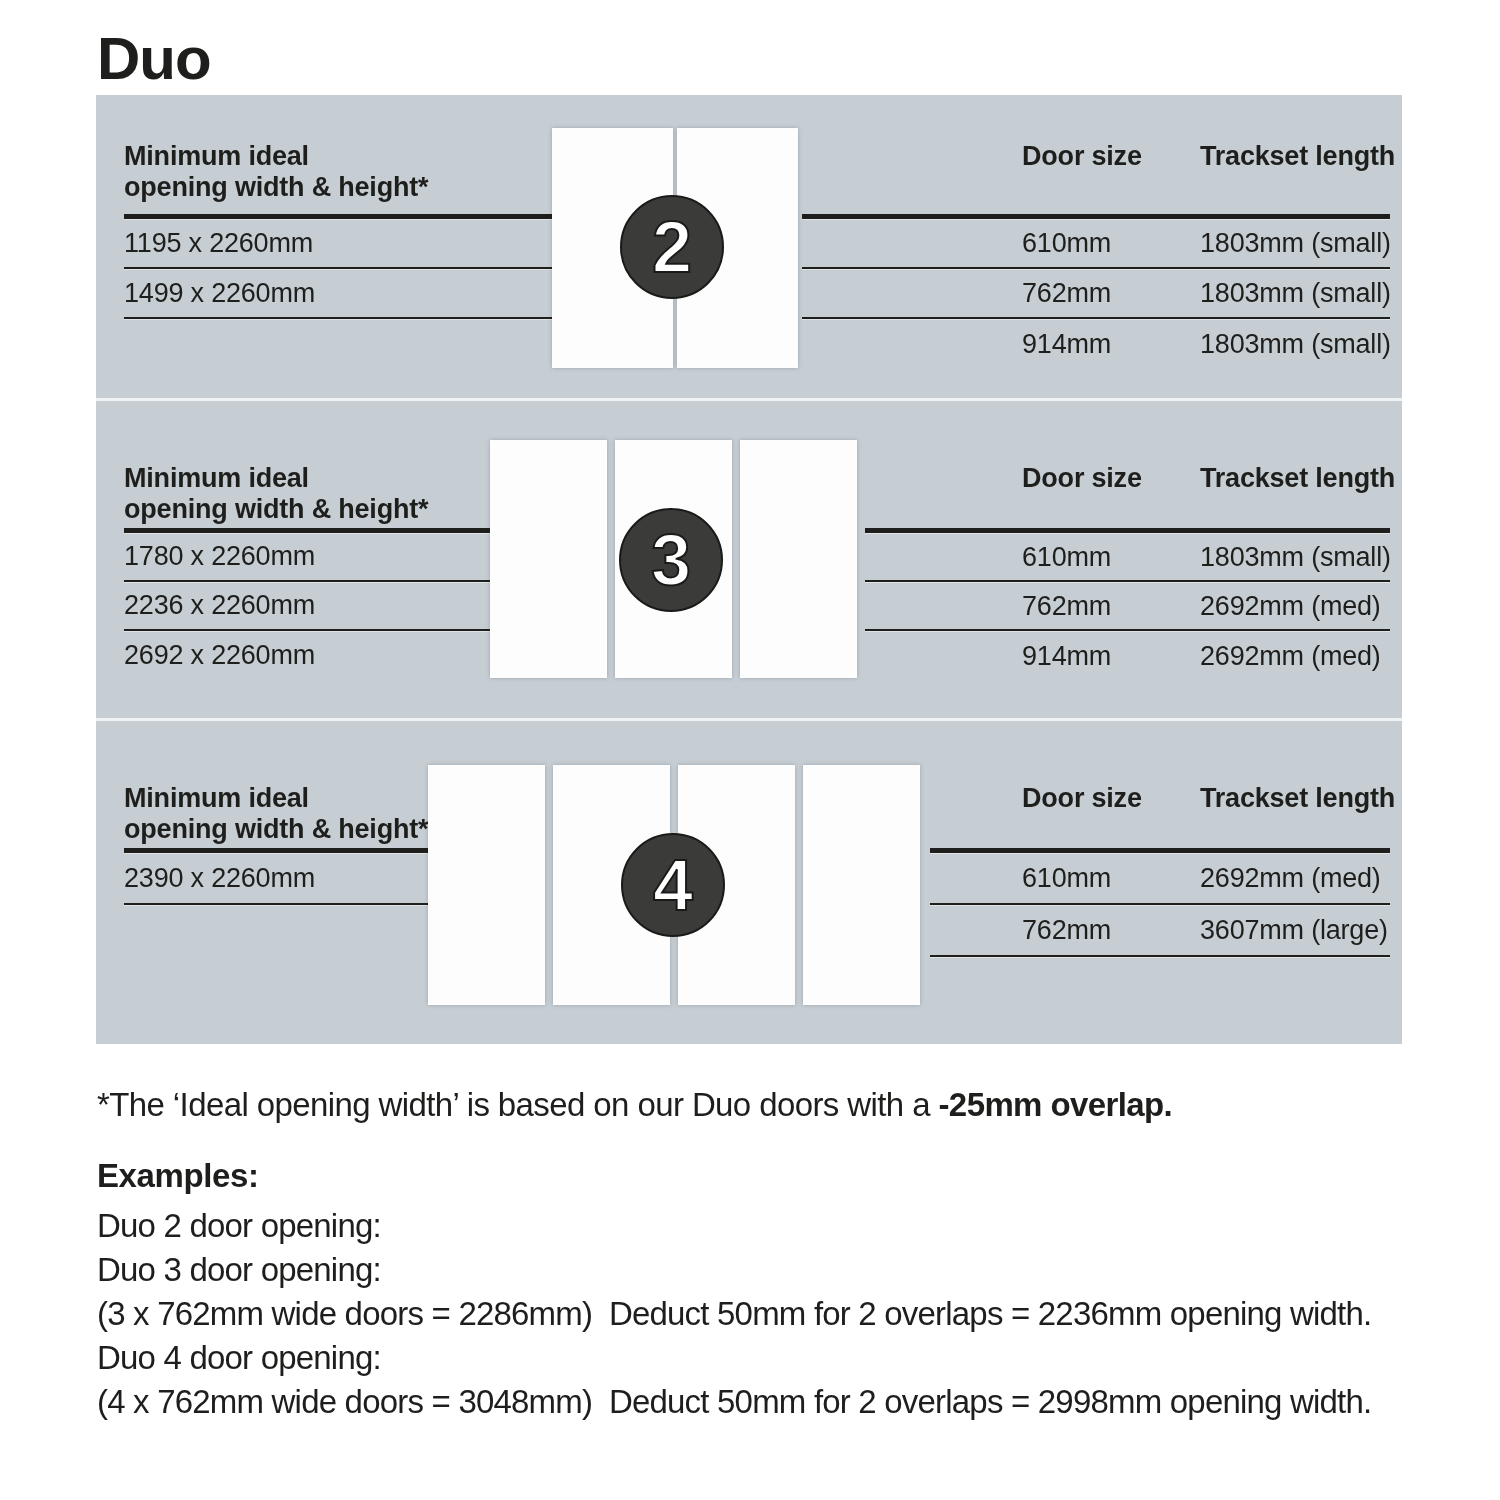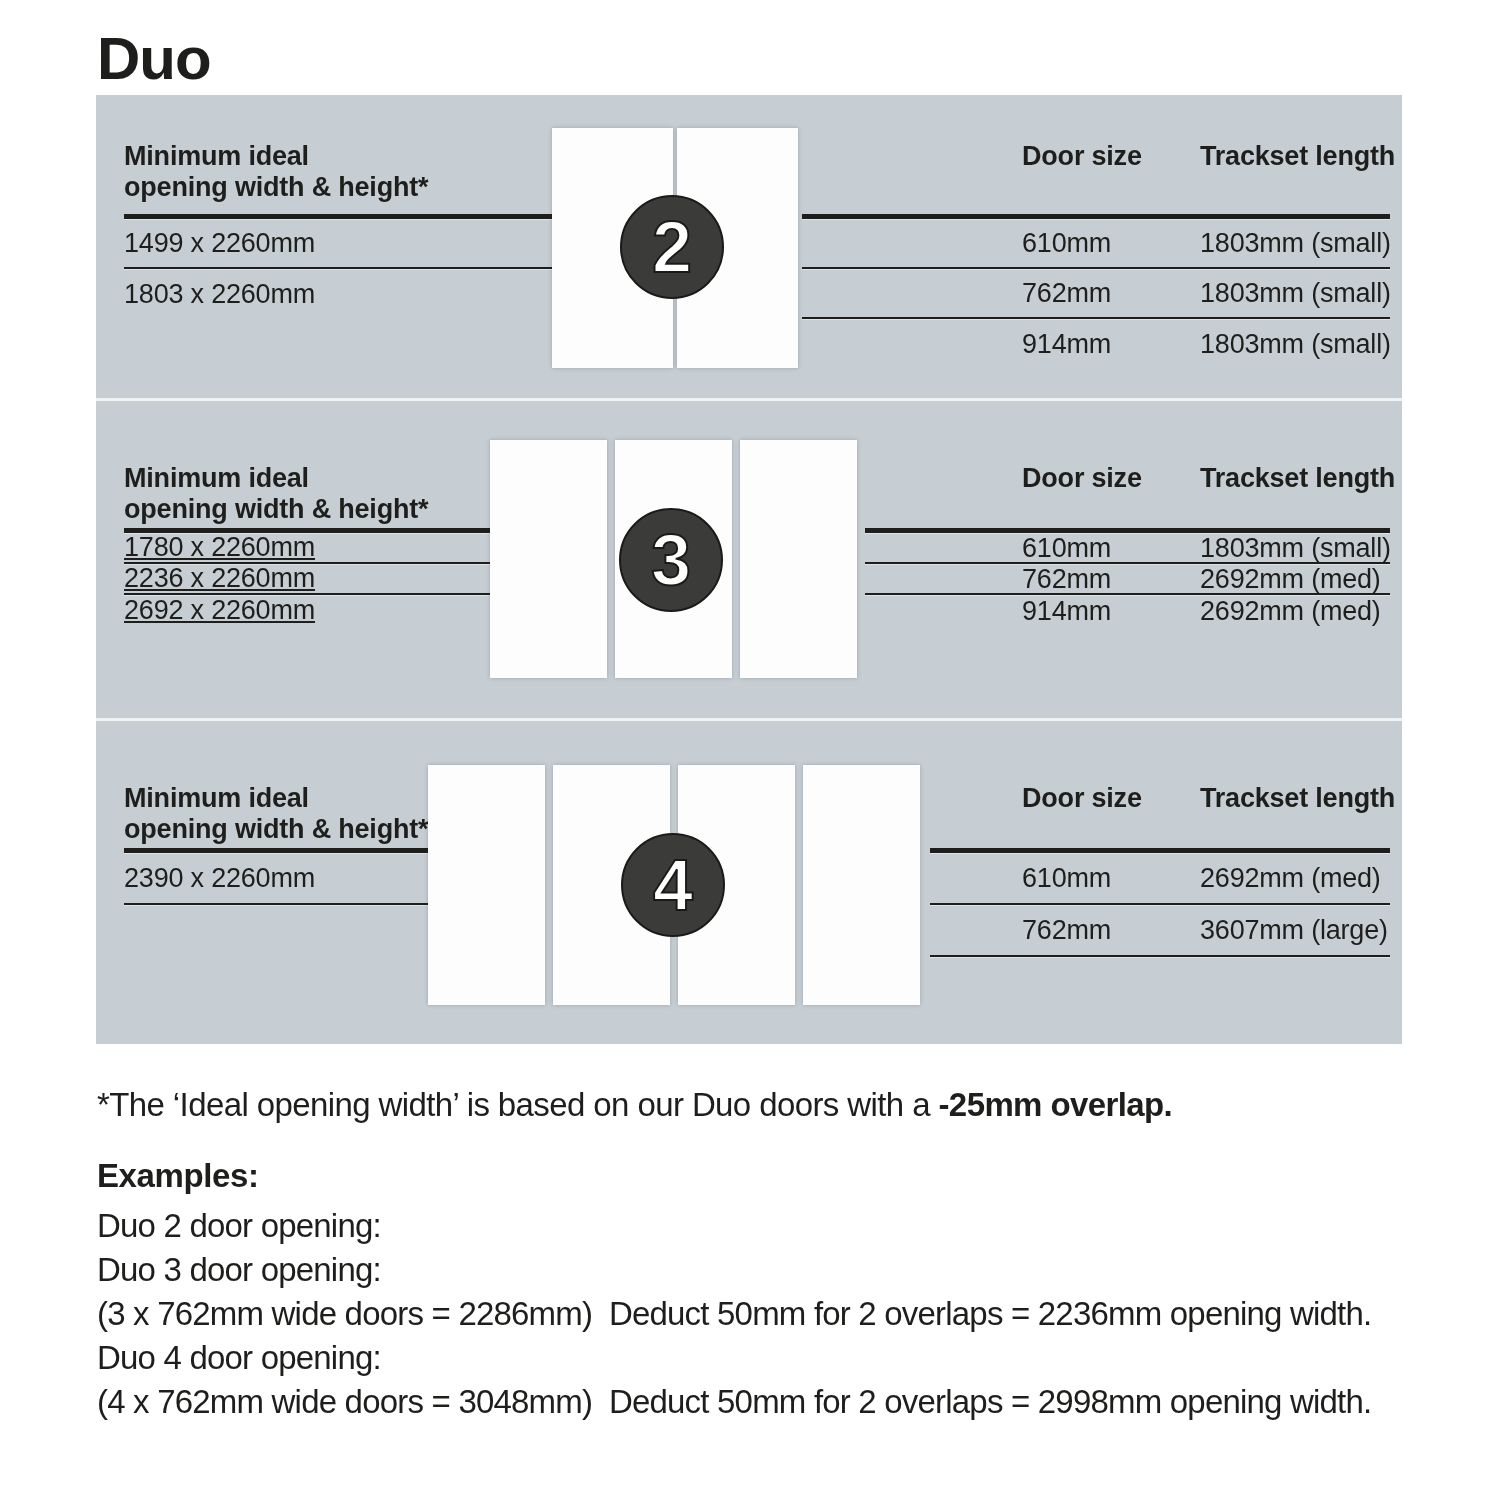--- a/index.html
+++ b/index.html
@@ -37,21 +37,21 @@
   .s1 .col-header{ padding-top:46px; height:124px; }
   .s2 .col-header, .s3 .col-header{ padding-top:62px; height:132px; }
 
   .row{
     position:relative; display:flex; align-items:center;
     font-size:27px; letter-spacing:-0.2px;
     border-bottom:2px solid var(--line-color,#1e1f1c);
     box-shadow:0 1px 0 rgba(255,255,255,0.45);
   }
   .s1 .row{ height:50px; }
-  .s2 .row{ height:31px;text-decoration:underline; }
+  .s2 .row{ height:49px; }
   .s3 .row{ height:52px;text-align:right; }
   .row.no-line{ border-bottom:none; box-shadow:none; }
 
   .right-col{ position:absolute; top:0; }
   .s1 .right-col{ left:706px; width:588px; }
   .s2 .right-col{ left:769px; width:525px; }
   .s3 .right-col{ left:834px; width:460px; }
 
   .rt-cell{ position:absolute; white-space:nowrap; }
   .row .rt-cell{ top:50%; transform:translateY(-50%); }
@@ -101,24 +101,24 @@
 
 <div class="panel">
 
   <div class="section s1">
     <div class="left-col">
       <div class="col-header">
         <span>Minimum ideal</span><br>
         <span>opening width &amp; height*</span>
       </div>
       <div class="row">
+          <span>1195 x 2260mm</span>
+        </div>
+      <div class="row">
           <span>1499 x 2260mm</span>
-        </div>
-      <div class="row no-line">
-          <span>1803 x 2260mm</span>
         </div>
     </div>
     <div class="doors">
       <div class="door"></div>
       <div class="door"></div>
     </div>
     <div class="badge">2</div>
     <div class="right-col">
       <div class="col-header">
         <span class="rt-cell cell-door">Door size</span>

